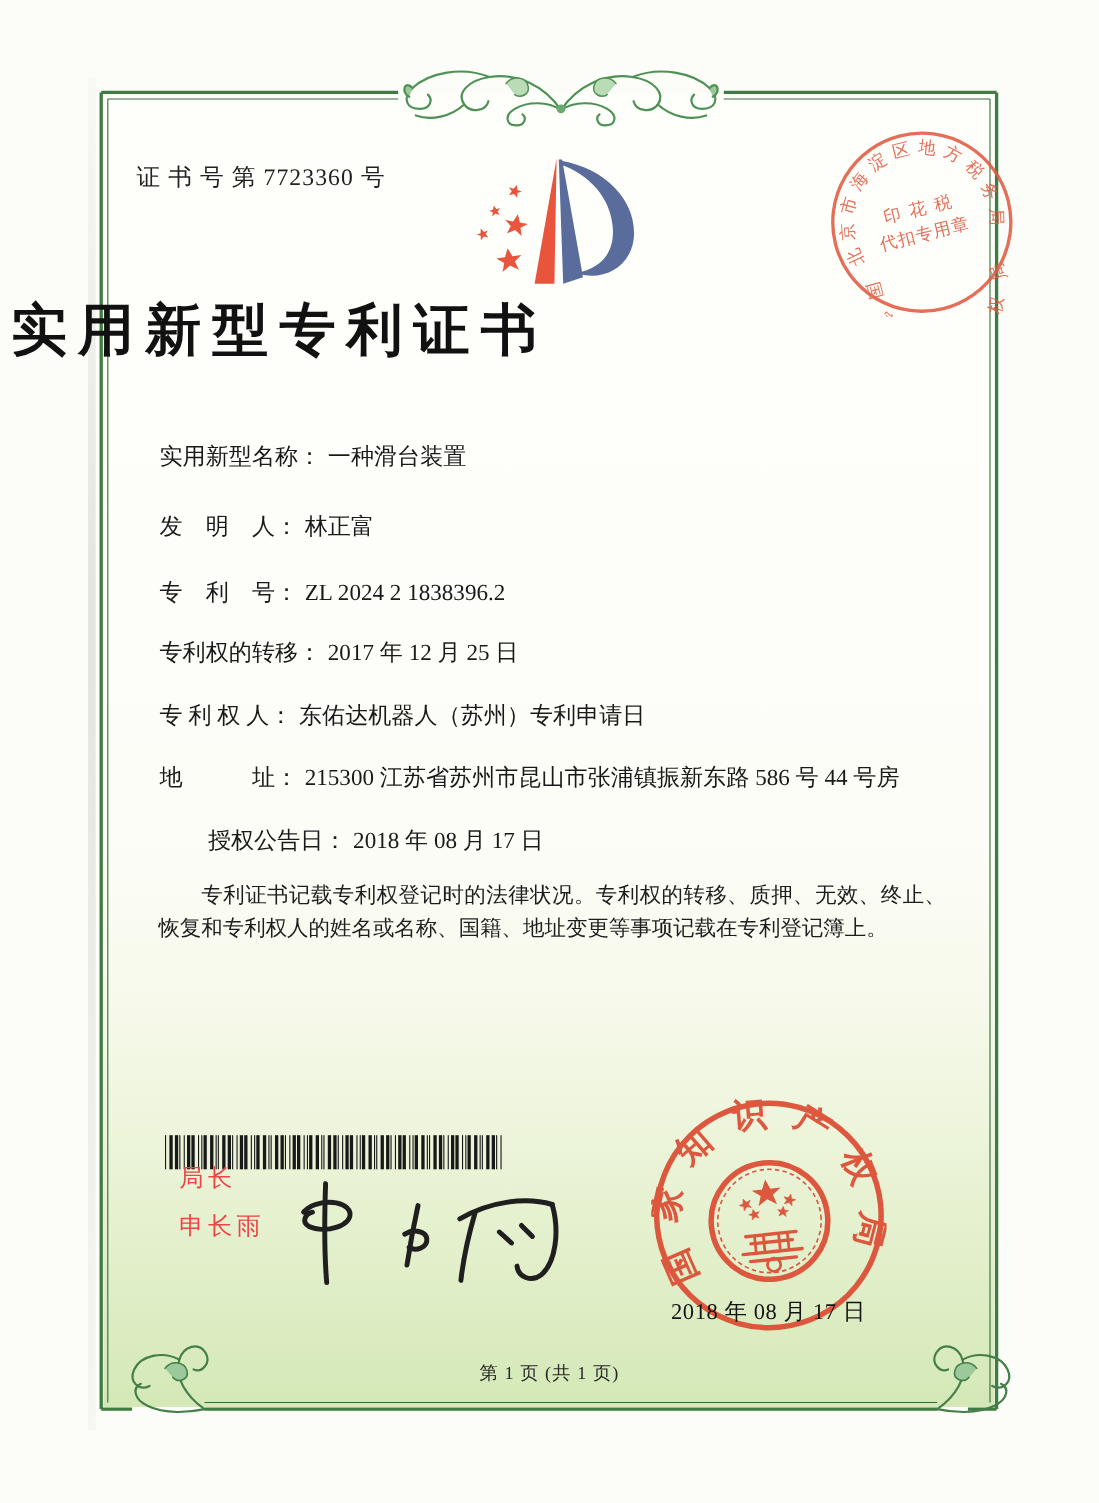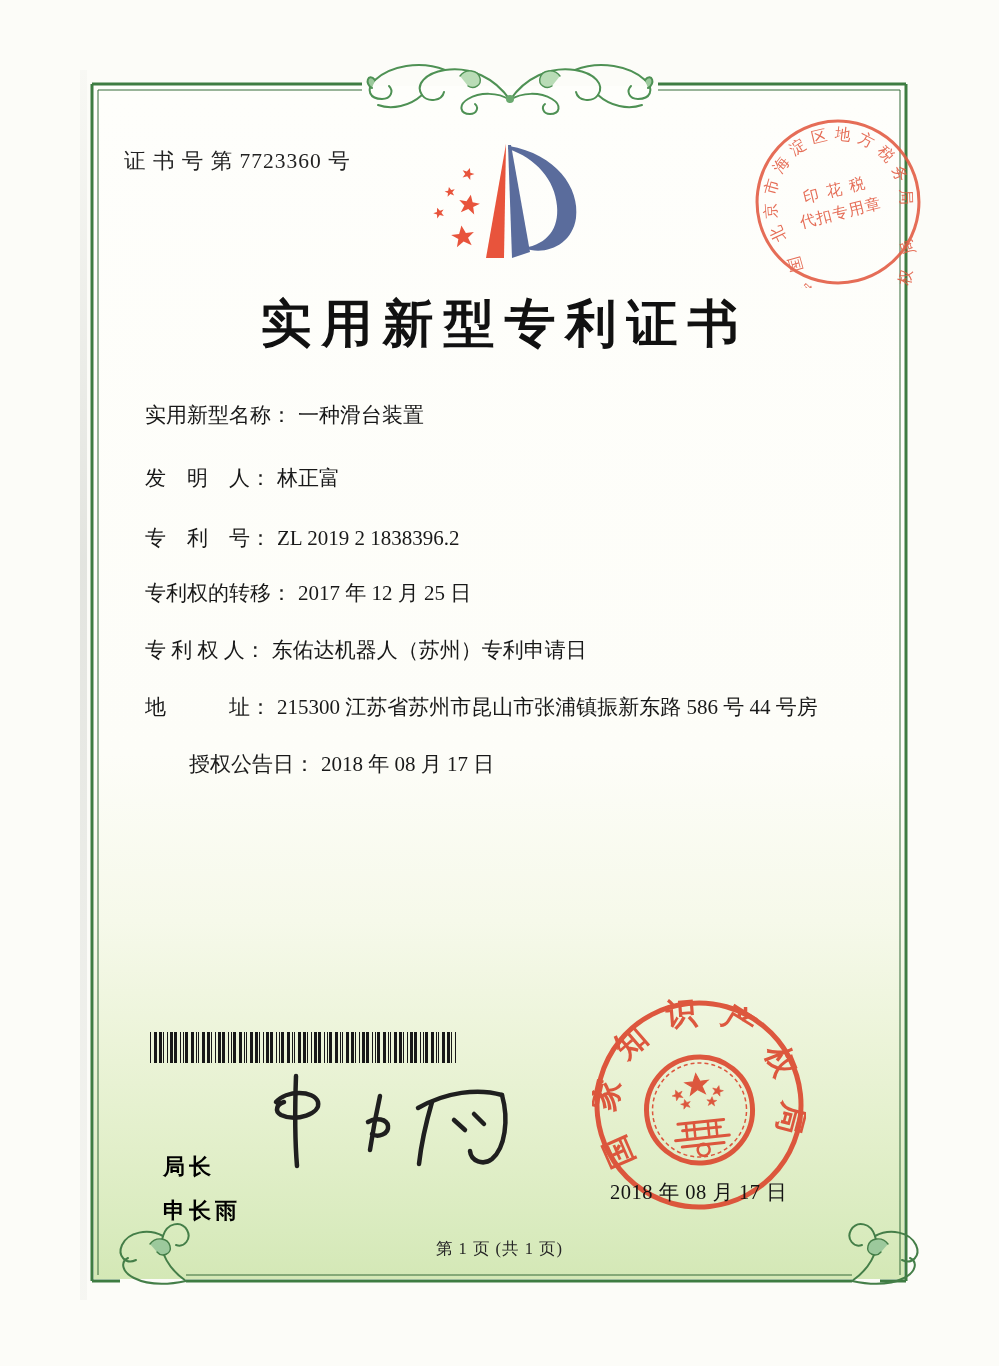--- a/index.html
+++ b/index.html
@@ -19,41 +19,41 @@
   }
   .scan-smudge{
     left:80px;top:70px;width:7px;height:1230px;
     background:linear-gradient(to bottom,rgba(90,100,90,.05),rgba(70,80,70,.28) 40%,rgba(90,100,90,.08));
     opacity:.5;
   }
   .cert-no{
     left:124px;top:146px;font-size:21.5px;letter-spacing:1px;color:#222;
   }
   .title{
-    left:0;right:0;top:290px;text-align:center;
+    left:0;right:0;top:266px;text-align:left;
     font-size:51px;font-weight:bold;letter-spacing:10px;text-indent:10px;
     color:#111;
   }
   .field-row{left:145px;width:730px;font-size:21px;white-space:nowrap;color:#191919;}
   .field-label{display:inline-block;}
   .field-value{display:inline-block;margin-left:6px;}
   .grant-no{left:545px;top:0;position:absolute;white-space:nowrap;}
   .paras{
     left:144px;top:800px;width:716px;
     font-size:19.5px;line-height:30px;text-align:justify;color:#1d1d1d;
   }
   .paras p{margin:0;text-indent:2em;}
   .barcode{
     left:150px;top:1032px;width:314px;height:31px;
     display:flex;align-items:stretch;
   }
   .barcode .bar{background:#181818;flex:none;}
   .director{
-    left:163px;top:1152px;font-family:"Liberation Sans","DejaVu Sans",sans-serif;
-    font-weight:bold;font-size:22px;color:#000000;letter-spacing:4px;
+    left:163px;top:1056px;font-family:"Liberation Sans","DejaVu Sans",sans-serif;
+    font-weight:normal;font-size:22px;color:#ef4444;letter-spacing:4px;
   }
   .director div{margin-bottom:14px;}
   .seal-date{
     left:610px;top:1178px;font-size:20.5px;color:#141414;letter-spacing:.5px;
     z-index:6;white-space:nowrap;
   }
   .footer{
     left:0;right:0;top:1238px;text-align:center;font-size:16.5px;color:#262626;
     letter-spacing:1px;z-index:6;
   }
@@ -162,37 +162,38 @@
 
 <div class="abs title">实用新型专利证书</div>
 
 <div class="abs field-row" style="top:401px;">
   <span class="field-label">实用新型名称：</span><span class="field-value">一种滑台装置</span>
 </div>
 <div class="abs field-row" style="top:464px;">
   <span class="field-label">发　明　人：</span><span class="field-value">林正富</span>
 </div>
 <div class="abs field-row" style="top:524px;">
-  <span class="field-label">专　利　号：</span><span class="field-value">ZL 2019 2 1838396.2</span>
+  <span class="field-label">专　利　号：</span><span class="field-value">ZL 2024 2 1838396.2</span>
 </div>
 <div class="abs field-row" style="top:579px;">
   <span class="field-label">专利权的转移：</span><span class="field-value">2017 年 12 月 25 日</span>
 </div>
 <div class="abs field-row" style="top:636px;">
   <span class="field-label">专 利 权 人：</span><span class="field-value">东佑达机器人（苏州）专利申请日</span>
 </div>
 <div class="abs field-row" style="top:693px;">
   <span class="field-label">地　　　址：</span><span class="field-value">215300 江苏省苏州市昆山市张浦镇振新东路 586 号 44 号房</span>
 </div>
 
 <div class="abs field-row" style="top:750px;margin-left:44px;">
   <span>授权公告日：</span><span class="field-value">2018 年 08 月 17 日</span>
 </div>
 
 <div class="abs paras">
+  <p>专利证书记载专利权登记时的法律状况。专利权的转移、质押、无效、终止、恢复和专利权人的姓名或名称、国籍、地址变更等事项记载在专利登记簿上。</p>
 </div>
 
 <div class="abs barcode" id="barcode">
     <div class="bar" style="width: 1px; margin-right: 3px;"></div>
     <div class="bar" style="width: 3px; margin-right: 2px;"></div>
     <div class="bar" style="width: 3px; margin-right: 1px;"></div>
     <div class="bar" style="width: 1px; margin-right: 3px;"></div>
     <div class="bar" style="width: 1px; margin-right: 2px;"></div>
     <div class="bar" style="width: 3px; margin-right: 1px;"></div>
     <div class="bar" style="width: 3px; margin-right: 3px;"></div>

